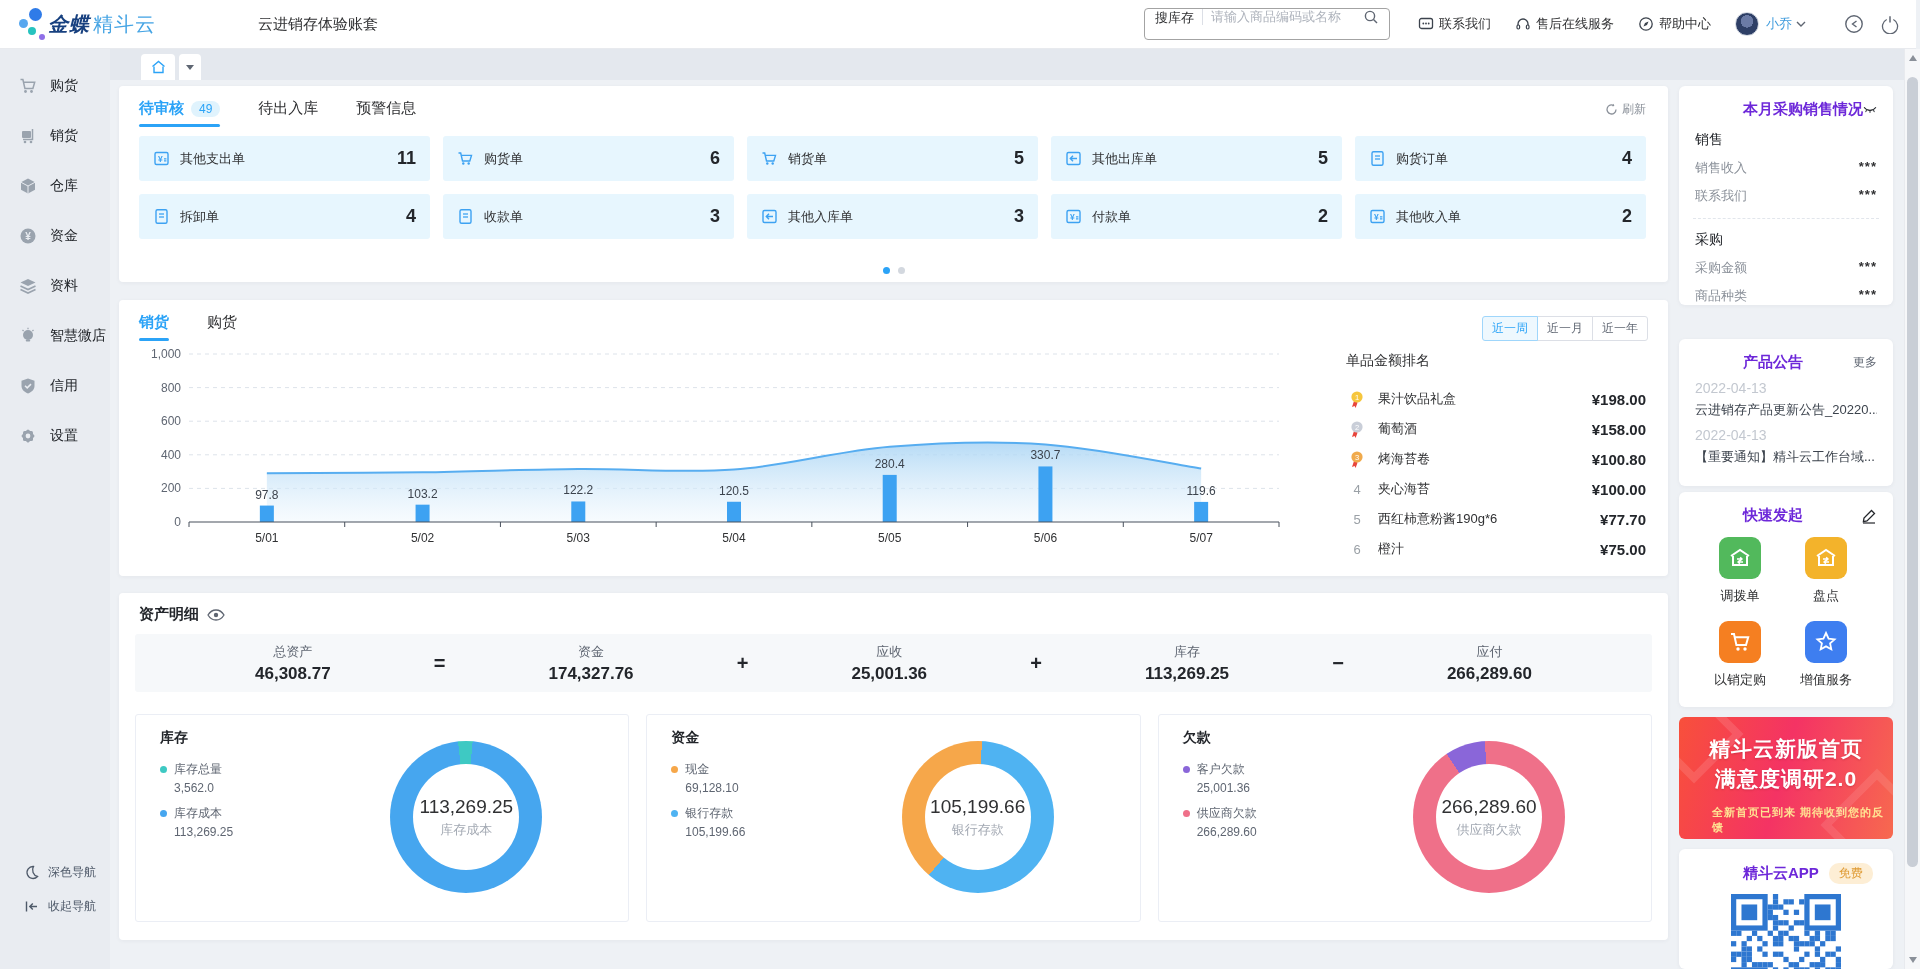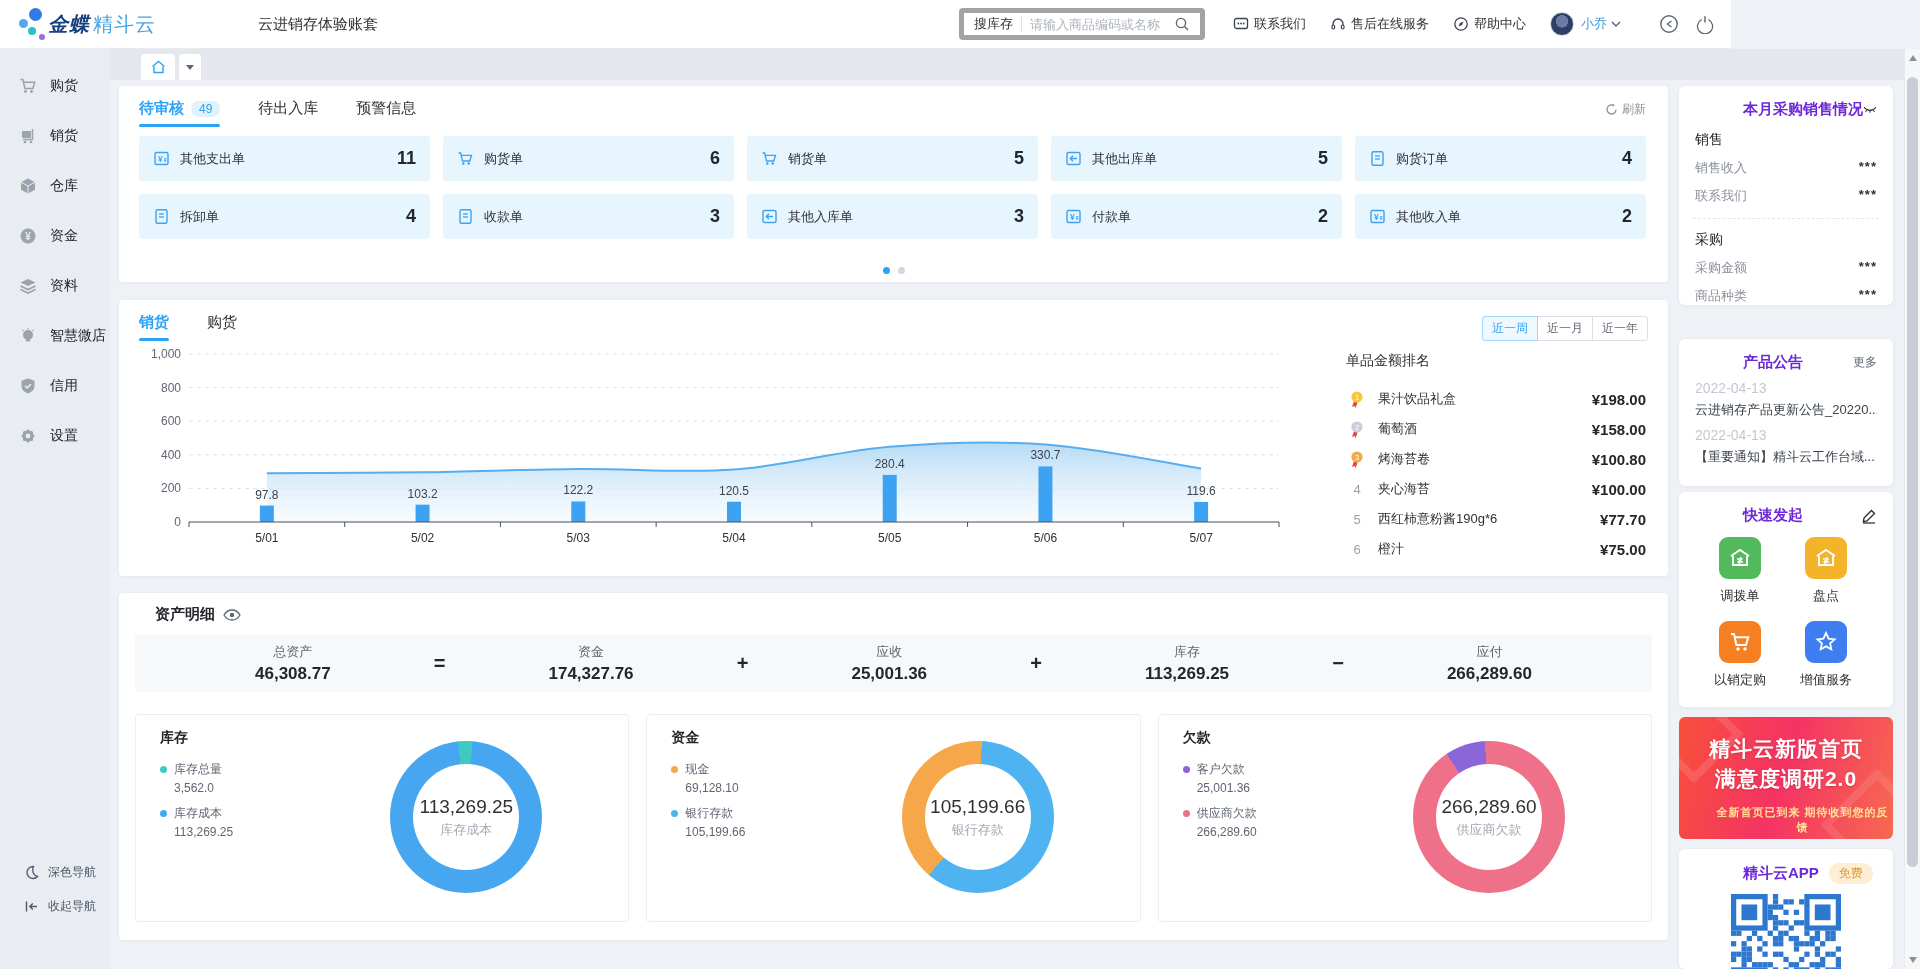--- a/index.html
+++ b/index.html
@@ -1,33 +1,33 @@
 <!DOCTYPE html>
 <html><head>
 <meta charset="utf-8">
 <style>
   * { margin:0; padding:0; box-sizing:border-box; }
   html,body { width:1920px; height:969px; overflow:hidden; }
   body { font-family:"Liberation Sans","DejaVu Sans",sans-serif; background:#eef1f5; color:#303133; }
   .page { position:relative; width:1920px; height:969px; overflow:hidden; background:#eef1f5; }
 
   
-  .header { position:absolute; top:0; left:0; width:1731px; height:49px; background:#fff; border-bottom:1px solid #e8eaee; z-index:30; display:flex; align-items:center; }
+  .header { position:absolute; top:0; left:0; width:1916px; height:49px; background:#fff; border-bottom:1px solid #e8eaee; z-index:30; display:flex; align-items:center; }
   .logo { display:flex; align-items:center; margin-left:18px; width:170px; }
   .logo-dots { position:relative; width:30px; height:34px; }
   .logo-dots i { position:absolute; border-radius:50%; }
   .d1 { width:13px; height:13px; background:#2f7be8; left:11px; top:1px; }
   .d2 { width:9px; height:9px; background:#56a7ef; left:1px; top:12px; }
   .d3 { width:8px; height:8px; background:#27c3bf; left:10px; top:20px; }
   .d4 { width:6px; height:6px; background:#8f6fe8; left:21px; top:27px; }
   .brand-bold { font-size:20px; font-weight:bold; font-style:italic; color:#17407f; letter-spacing:1px; }
   .brand-light { font-size:20px; color:#45a4e4; margin-left:3px; letter-spacing:1px; }
   .acct-title { font-size:15px; color:#303133; margin-left:70px; }
   .header-right { margin-left:auto; display:flex; align-items:center; margin-right:16px; }
-  .search-box { display:flex; align-items:center; width:246px; height:32px; border:5px solid #a3a3a3; border-radius:4px; padding:0 10px; margin-right:28px; background:#fff; }
+  .search-box { display:flex; align-items:flex-start; width:246px; height:32px; border:1px solid #a3a3a3; border-radius:4px; padding:0 10px; margin-right:28px; background:#fff; }
   .search-label { font-size:13px; color:#303133; white-space:nowrap; }
   .search-sep { width:1px; height:16px; background:#dcdfe6; margin:0 8px; }
   .search-box input { border:none; outline:none; flex:1; font-size:13px; color:#303133; font-family:inherit; min-width:0; }
   .search-box input::placeholder { color:#aeb3bc; }
   .hlink { display:flex; align-items:center; font-size:13px; color:#303133; margin-right:24px; cursor:pointer; white-space:nowrap; }
   .hlink svg { margin-right:5px; }
   .user { display:flex; align-items:center; margin-right:22px; cursor:pointer; }
   .avatar { width:24px; height:24px; border-radius:50%; background:radial-gradient(circle at 50% 38%, #6b7ba6 0 35%, #2e3f66 36% 100%); border:1px solid #d5dae3; }
   .user-name { color:#3f9bdc; font-size:13px; margin:0 4px 0 7px; }
   .icon-btn { margin-left:16px; cursor:pointer; display:flex; align-items:center; }
@@ -77,21 +77,21 @@
   .ranking { position:absolute; right:22px; top:52px; width:300px; }
   .ranking-title { font-size:14px; color:#303133; margin-bottom:14px; }
   .rank-row { display:flex; align-items:center; height:30px; }
   .rank-no { width:22px; font-size:13px; color:#9aa0a6; text-align:center; }
   .rank-name { font-size:13px; color:#303133; margin-left:10px; white-space:nowrap; overflow:hidden; }
   .rank-amt { margin-left:auto; font-size:15px; font-weight:bold; color:#23262b; }
 
   
   .assets-panel { left:119px; top:593px; width:1549px; height:347px; }
   .assets-title-row { display:flex; align-items:center; padding:12px 20px 0 20px; }
-  .assets-title { font-size:15px; font-weight:bold; color:#23262b; margin-right:8px;margin-left:16px; }
+  .assets-title { font-size:15px; font-weight:bold; color:#23262b; margin-right:8px; }
   .equation { margin:10px 16px 0 16px; height:58px; background:#f6f8fa; border-radius:3px; display:flex; align-items:center; justify-content:space-between; padding:0 120px; }
   .eq-group { text-align:center; }
   .eq-label { font-size:13px; color:#5f6672; }
   .eq-value { font-size:17px; font-weight:bold; color:#23262b; margin-top:3px; }
   .eq-op { font-size:20px; font-weight:bold; color:#23262b; }
   .asset-subs { display:flex; gap:17px; margin:22px 16px 0 16px; }
   .asset-sub { flex:1; border:1px solid #ebeef5; border-radius:3px; height:208px; position:relative; padding:14px 0 0 24px; }
   .sub-title { font-size:14px; font-weight:bold; color:#23262b; }
   .legend { margin-top:14px; }
   .leg-item { margin-bottom:10px; }
@@ -123,21 +123,21 @@
   .quick-panel { top:492px; height:215px; }
   .qgrid { display:flex; flex-wrap:wrap; padding:12px 24px 0 18px; }
   .qitem { width:50%; display:flex; flex-direction:column; align-items:center; margin-bottom:16px; cursor:pointer; }
   .qicon { width:42px; height:42px; border-radius:9px; display:flex; align-items:center; justify-content:center; }
   .qlabel { font-size:13px; color:#303133; margin-top:8px; }
   .banner { position:absolute; left:1679px; top:717px; width:214px; height:122px; border-radius:6px; overflow:hidden; cursor:pointer; background:linear-gradient(105deg,#f8503b 0%,#f43364 48%,#f7694f 100%); }
   .banner::before { content:""; position:absolute; width:54px; height:54px; border:8px solid rgba(255,255,255,0.12); transform:rotate(45deg); left:-20px; top:-18px; }
   .banner::after { content:""; position:absolute; width:64px; height:64px; border:8px solid rgba(255,255,255,0.10); transform:rotate(45deg); right:-24px; bottom:-26px; }
   .banner-l1 { text-align:center; color:#fff; font-size:21px; font-weight:bold; margin-top:18px; letter-spacing:1px; text-shadow:0 1px 2px rgba(150,20,40,.35); }
   .banner-l2 { text-align:center; color:#fff; font-size:21px; font-weight:bold; margin-top:2px; letter-spacing:1px; text-shadow:0 1px 2px rgba(150,20,40,.35); }
-  .banner-l3 { text-align:center; color:#ffe292; font-size:11px; font-weight:bold; margin-top:12px; letter-spacing:1px;padding-left:33px; }
+  .banner-l3 { color:#ffe292; font-size:11px; font-weight:bold; margin-top:12px; letter-spacing:1px;padding-left:33px; }
   .app-panel { top:849px; height:120px; }
   .app-head { display:flex; align-items:center; padding:14px 16px 0 16px; }
   .free-badge { background:#fdeeD5; background:#fdeed5; color:#df9a33; font-size:12px; border-radius:10px; padding:2px 10px; margin-left:10px; }
   .qr-wrap { display:flex; justify-content:center; margin-top:10px; }
 
   
   .scrollbar { position:absolute; right:0; top:49px; width:16px; height:920px; background:#f6f7f9; border-left:1px solid #e8eaee; z-index:40; }
   .sb-up { position:absolute; top:6px; left:4px; width:0; height:0; border-left:4px solid transparent; border-right:4px solid transparent; border-bottom:6px solid #8a9099; }
   .sb-down { position:absolute; bottom:6px; left:4px; width:0; height:0; border-left:4px solid transparent; border-right:4px solid transparent; border-top:6px solid #8a9099; }
   .sb-thumb { position:absolute; left:2px; top:28px; width:11px; height:790px; background:#c9ced6; border-radius:6px; }

